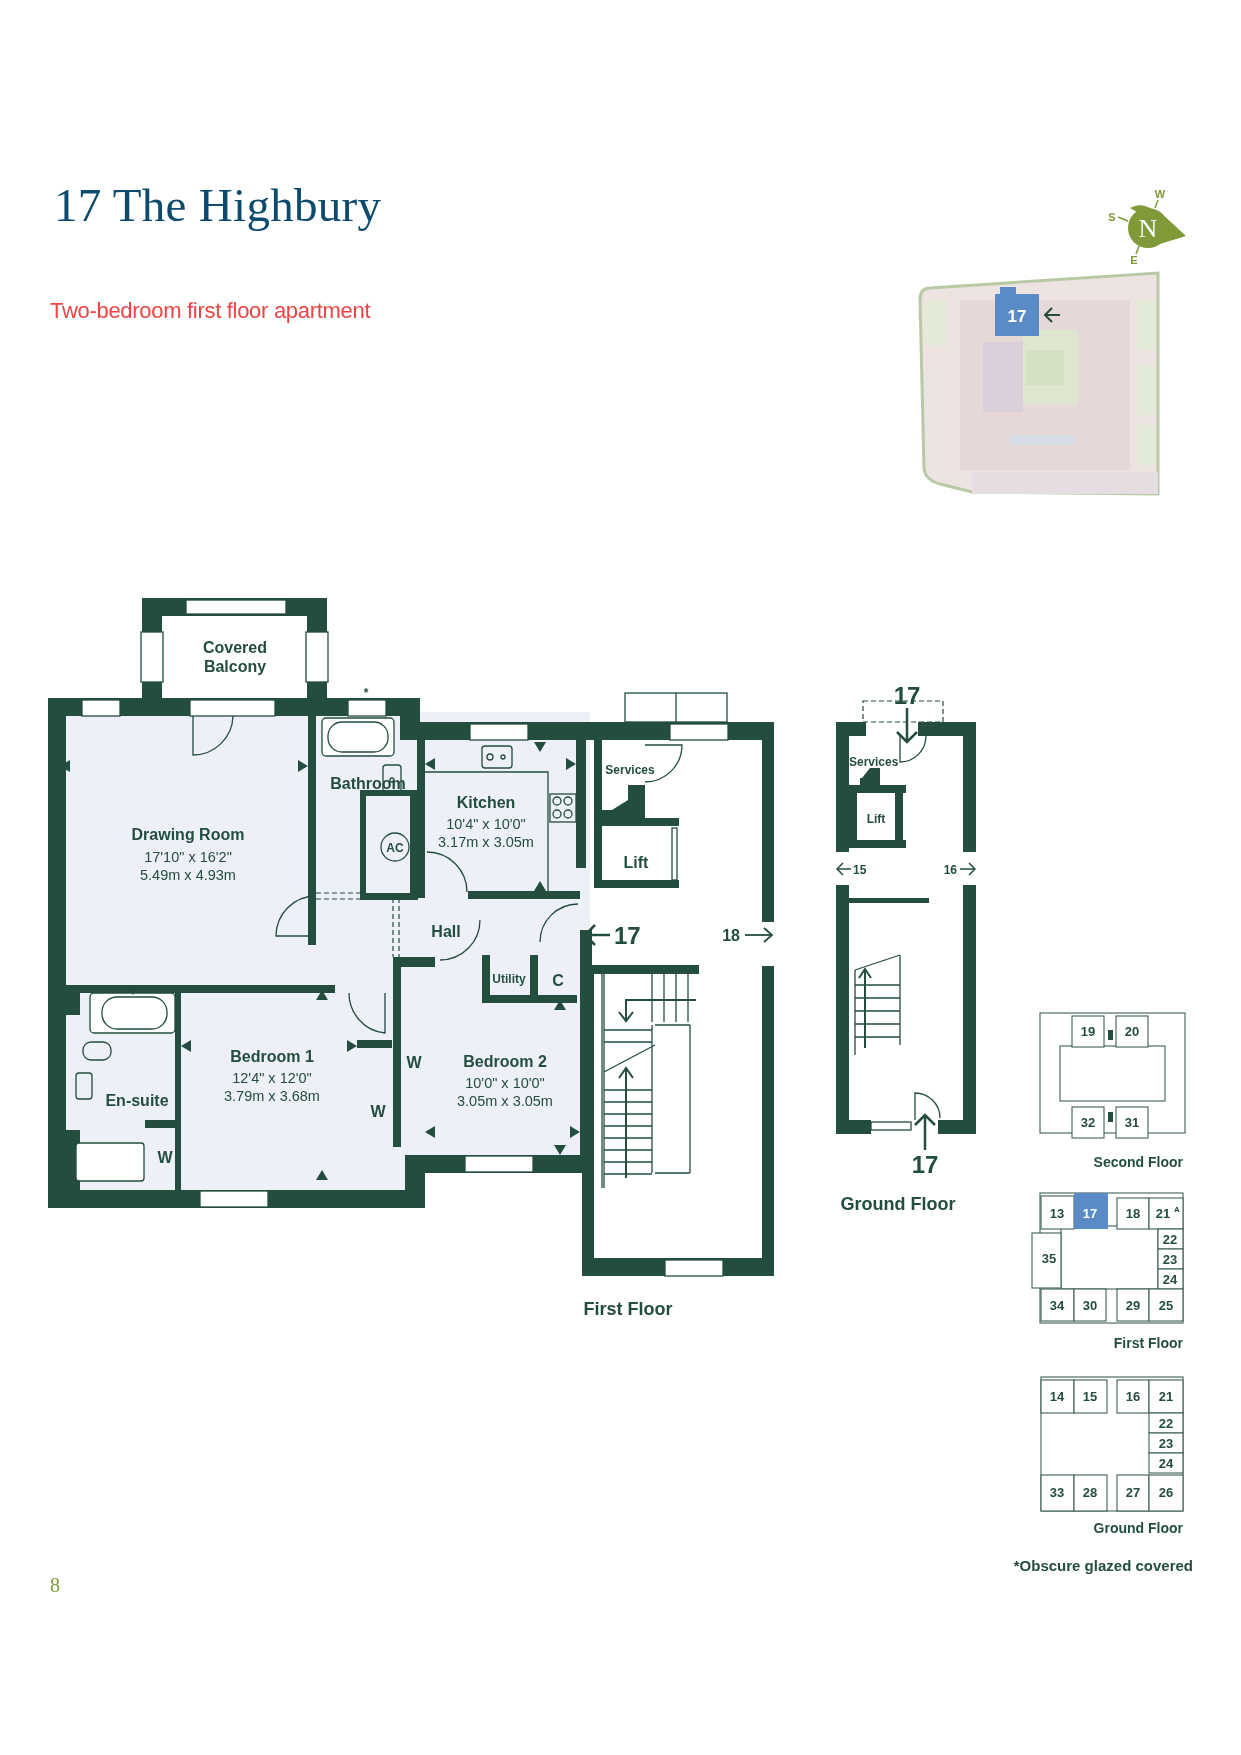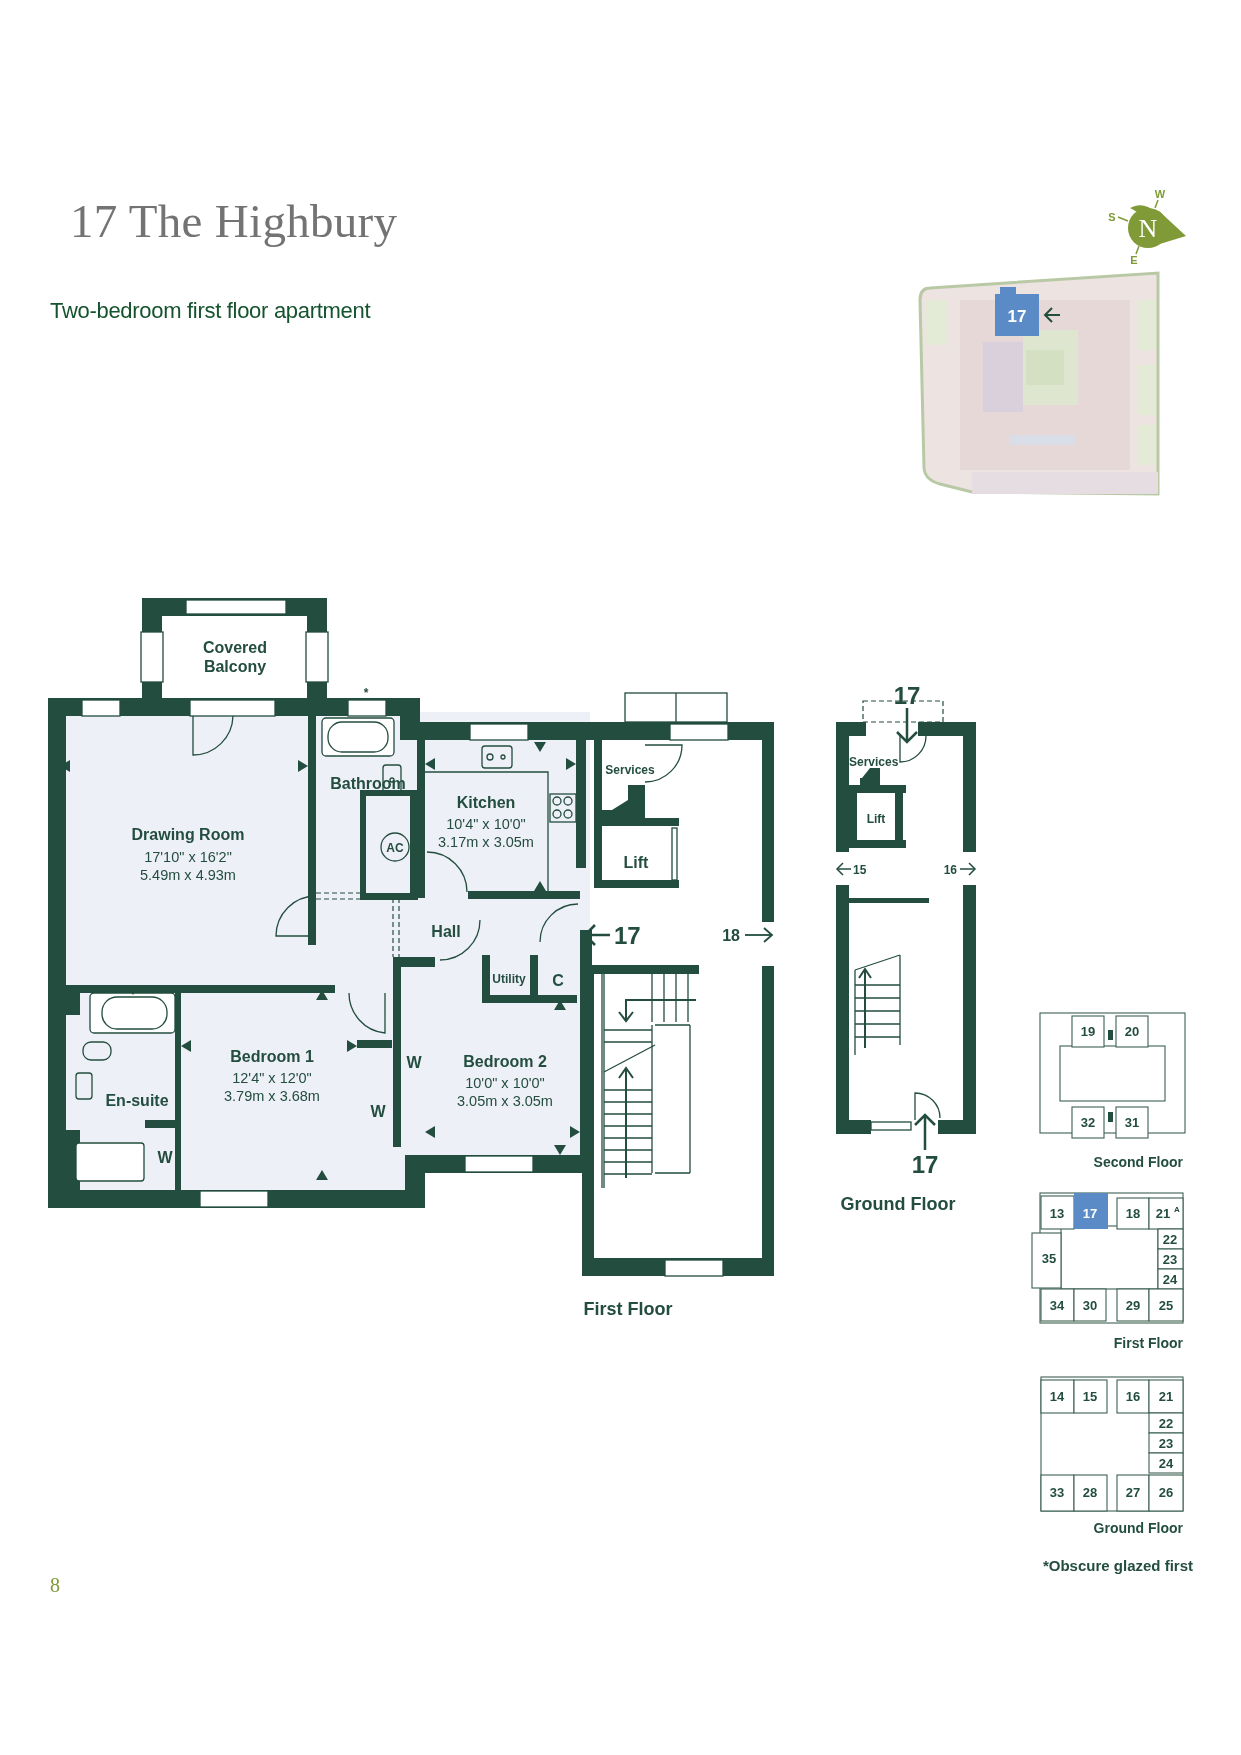--- a/index.html
+++ b/index.html
@@ -1,22 +1,22 @@
 <!DOCTYPE html>
 <html><head>
 <meta charset="utf-8">
 <style>
   html, body { margin:0; padding:0; background:#ffffff; }
   body { width:1241px; height:1755px; position:relative; overflow:hidden;
          font-family:"Liberation Sans", "DejaVu Sans", sans-serif; color:#234d3e; }
-  .title { position:absolute; left:54px; top:178px; margin:16px;
+  .title { position:absolute; left:54px; top:178px; margin:0;
            font-family:"Liberation Serif", "DejaVu Serif", serif; font-weight:normal;
-           font-size:47px; color:#737373; letter-spacing:0.3px; }
+           font-size:47px; color:#0c4a6e; letter-spacing:0.3px; }
   .subtitle { position:absolute; left:50px; top:297px; width:420px;
-              font-size:22px; line-height:28px; color:#14532d; letter-spacing:-0.3px; }
+              font-size:22px; line-height:28px; color:#ef4444; letter-spacing:-0.3px; }
   .page-num { position:absolute; left:50px; top:1574px; font-size:20px;
               font-family:"Liberation Serif", "DejaVu Serif", serif; color:#7f9a36; }
   .footnote { position:absolute; right:48px; top:1557px; font-size:15px; font-weight:bold; color:#234d3e; }
   svg { position:absolute; left:0; top:0; }
   .wall { fill:#234d3e; }
   .floor { fill:#eef0f7; }
   .thin { fill:none; stroke:#234d3e; stroke-width:1.3; }
   .thinw { fill:#ffffff; stroke:#234d3e; stroke-width:1.3; }
   .dash { fill:none; stroke:#234d3e; stroke-width:1.2; stroke-dasharray:5 3; }
   .room-label { font-family:"Liberation Sans", sans-serif; font-weight:bold; fill:#234d3e; font-size:16px; }
@@ -395,14 +395,14 @@
     <text class="keynum" x="1166" y="1448" text-anchor="middle">23</text>
     <text class="keynum" x="1166" y="1468" text-anchor="middle">24</text>
     <text class="keynum" x="1057" y="1497" text-anchor="middle">33</text>
     <text class="keynum" x="1090" y="1497" text-anchor="middle">28</text>
     <text class="keynum" x="1133" y="1497" text-anchor="middle">27</text>
     <text class="keynum" x="1166" y="1497" text-anchor="middle">26</text>
     <text class="keycap" x="1183" y="1533" text-anchor="end">Ground Floor</text>
   </g>
 </svg>
 
-<div class="footnote">*Obscure glazed first</div>
+<div class="footnote">*Obscure glazed covered</div>
 <div class="page-num">8</div>
 
 </body></html>

